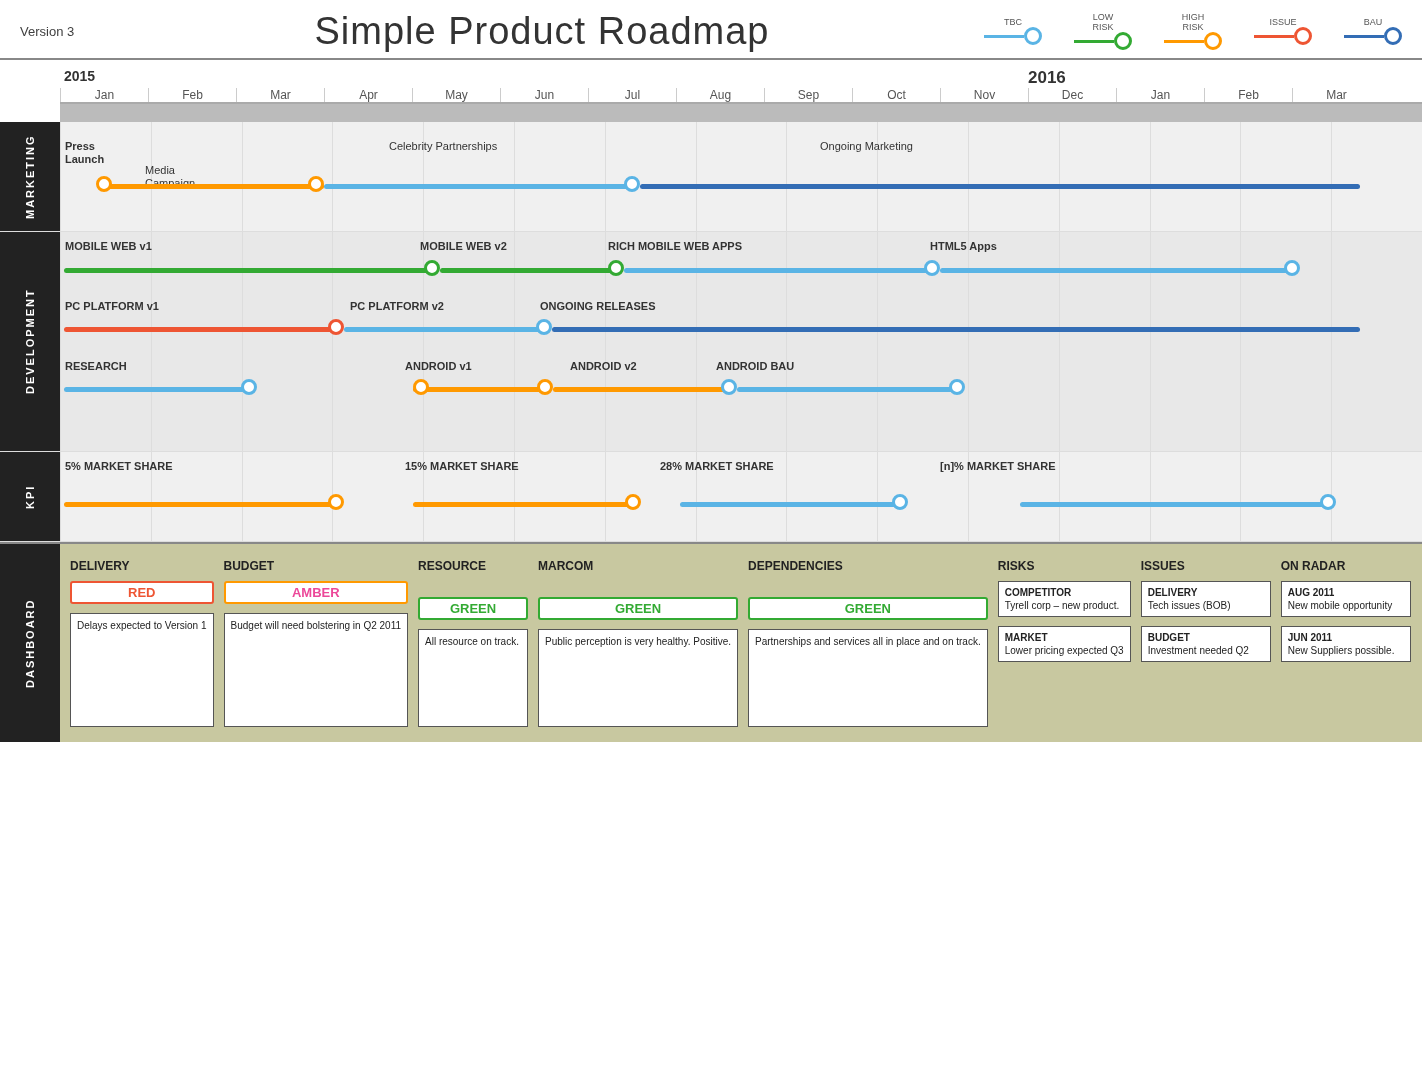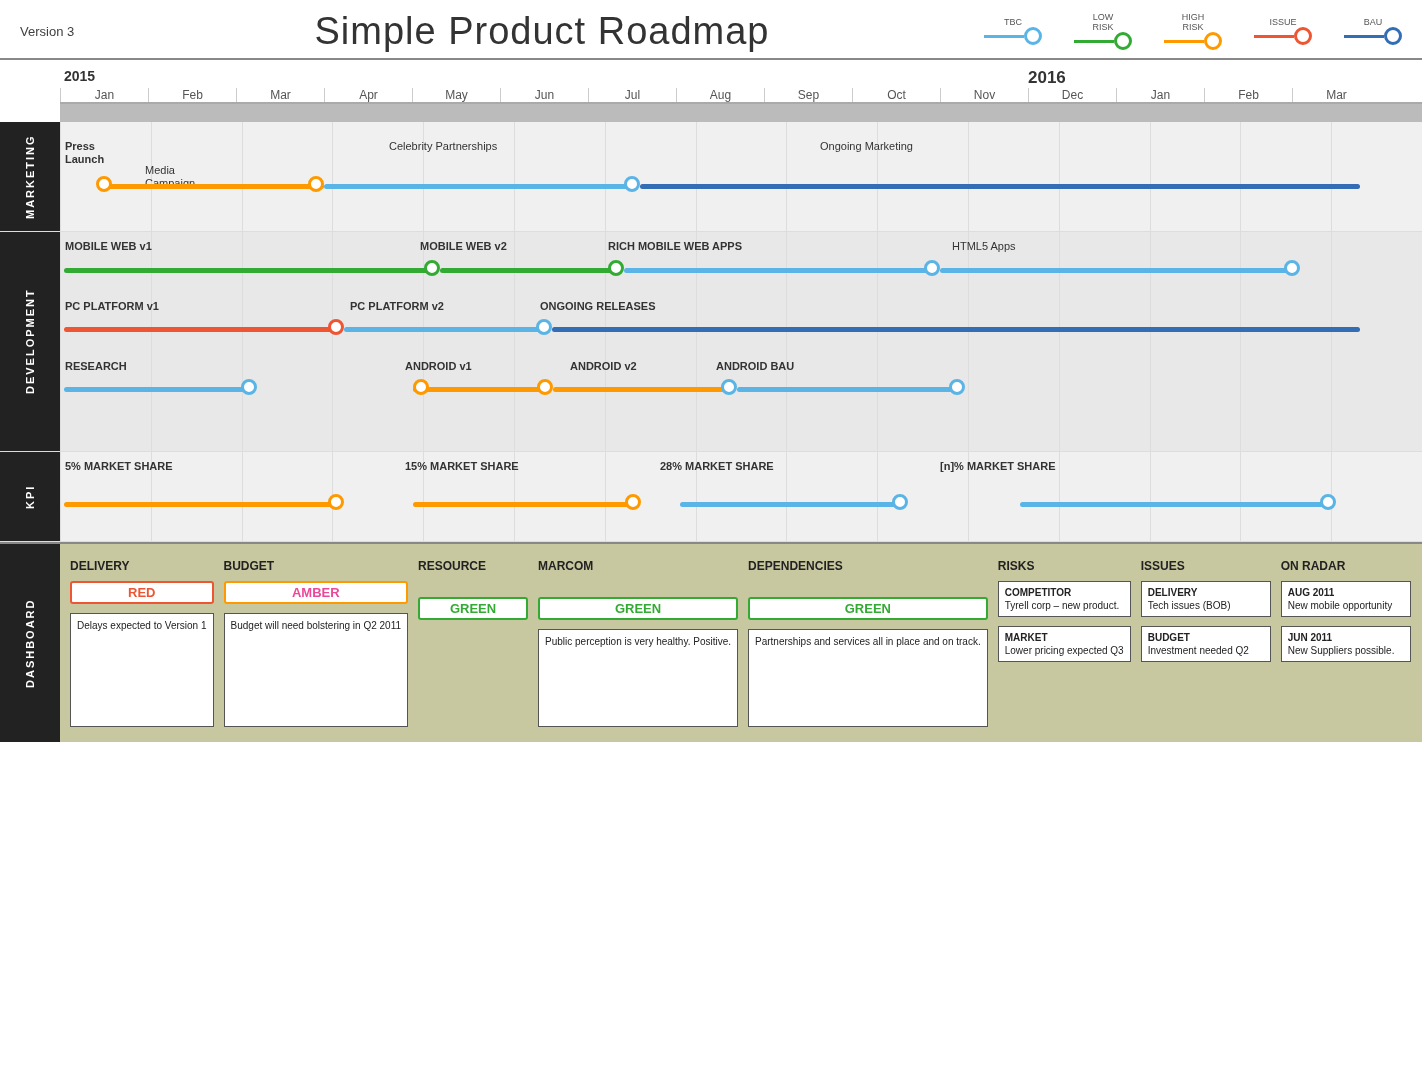--- a/index.html
+++ b/index.html
@@ -190,21 +190,21 @@
           <div class="grid-cell" style="width:88px;"></div>
           <div class="grid-cell" style="width:88px;"></div>
           <div class="grid-cell" style="width:88px;"></div>
           <div class="grid-cell" style="width:88px;"></div>
           <div class="grid-cell" style="width:88px;"></div>
         </div>
 
         <div style="position:absolute; top:8px; left:5px; font-size:11px; font-weight:bold; color:#333;">MOBILE WEB v1</div>
         <div style="position:absolute; top:8px; left:360px; font-size:11px; font-weight:bold; color:#333;">MOBILE WEB v2</div>
         <div style="position:absolute; top:8px; left:548px; font-size:11px; font-weight:bold; color:#333;">RICH MOBILE WEB APPS</div>
-        <div style="position:absolute; top:8px; left:892px; font-size:11px; font-weight:normal; color:#333;">HTML5 Apps</div>
+        <div style="position:absolute; top:8px; left:870px; font-size:11px; font-weight:bold; color:#333;">HTML5 Apps</div>
 
         <div style="position:absolute; top:36px; left:4px; width:368px; height:5px; background:#3a3; border-radius:3px;"></div>
 
         <div style="position:absolute; top:28px; left:364px; width:16px; height:16px; border-radius:50%; border:3px solid #3a3; background:#fff;"></div>
 
         <div style="position:absolute; top:36px; left:380px; width:176px; height:5px; background:#3a3; border-radius:3px;"></div>
 
         <div style="position:absolute; top:28px; left:548px; width:16px; height:16px; border-radius:50%; border:3px solid #3a3; background:#fff;"></div>
 
         <div style="position:absolute; top:36px; left:564px; width:308px; height:5px; background:#5ab4e5; border-radius:3px;"></div>
@@ -316,20 +316,21 @@
 
       <div class="dash-col">
         <div class="dash-header">BUDGET</div>
         <div class="dash-badge amber">AMBER</div>
         <div class="dash-text-box">Budget will need bolstering in Q2 2011</div>
       </div>
 
       <div class="dash-col">
         <div class="dash-header">RESOURCE</div>
         <div class="dash-badge green">GREEN</div>
+        <div class="dash-text-box">All resource on track.</div>
       </div>
 
       <div class="dash-col">
         <div class="dash-header">MARCOM</div>
         <div class="dash-badge green">GREEN</div>
         <div class="dash-text-box">Public perception is very healthy. Positive.</div>
       </div>
 
       <div class="dash-col">
         <div class="dash-header">DEPENDENCIES</div>

